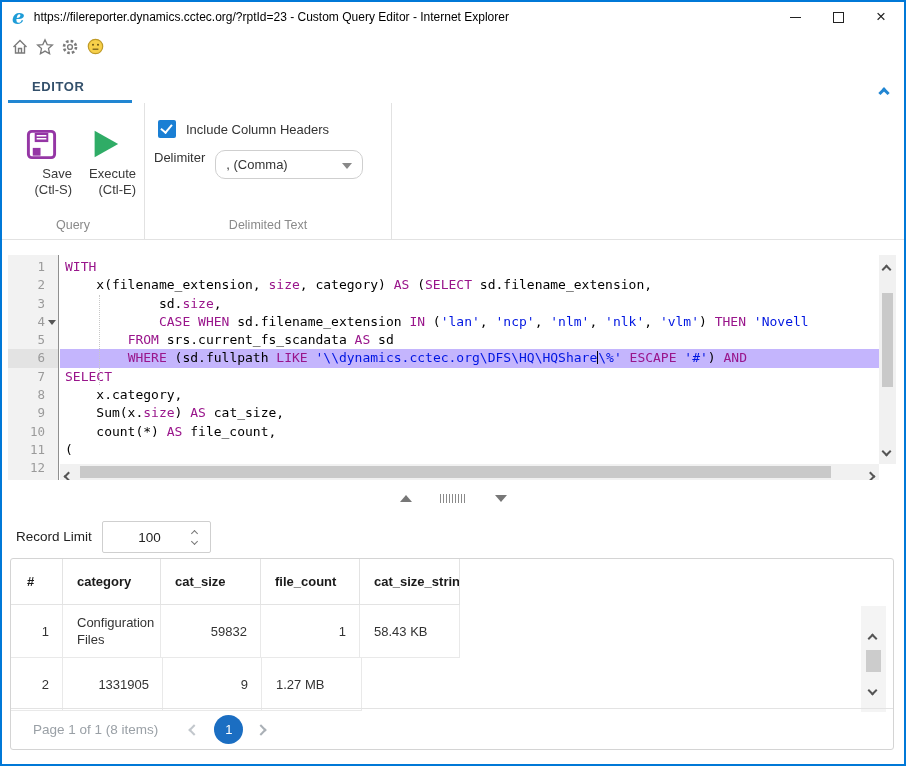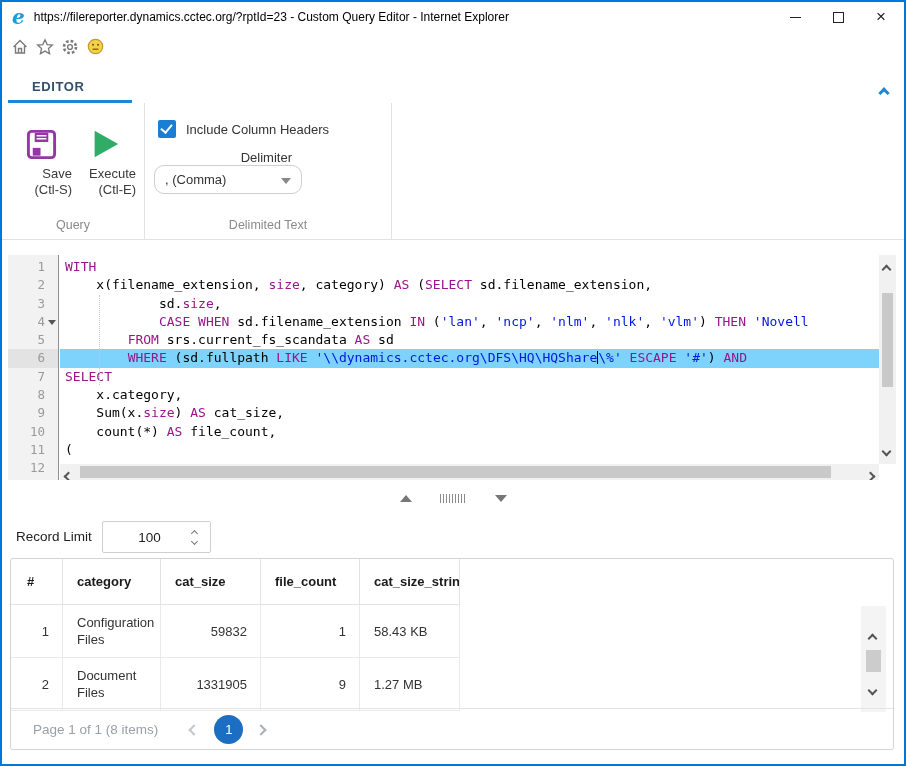--- a/index.html
+++ b/index.html
@@ -31,34 +31,34 @@
   .grp-label { position:absolute; bottom:7px; left:0; right:0; text-align:center; font-size:12.5px; color:#8a8a8a; }
   .rbtn { position:absolute; top:23px; width:62px; text-align:right; cursor:default; }
   .rbtn .ric { height:36px; display:flex; align-items:center; justify-content:center; }
   .rbtn .rlabel { font-size:13px; color:#3a3a3a; line-height:16px; margin-top:4px; }
   .btn-save { left:8px; }
   .btn-exec { left:72px; }
   .chk-row { position:absolute; left:13px; top:17px; display:flex; align-items:center; gap:10px; }
   .checkbox { width:18px; height:18px; background:#1a7fd4; border-radius:2px; position:relative; }
   .checkbox::after { content:""; position:absolute; left:5px; top:2px; width:5px; height:9px; border:solid #fff; border-width:0 2px 2px 0; transform:rotate(40deg); }
   .chk-label { font-size:13px; color:#333; }
-  .delim-row { position:absolute; left:9px; top:47px; display:flex; align-items:flex-end;flex-direction:column; }
+  .delim-row { position:absolute; left:9px; top:47px; display:flex; align-items:flex-start; }
   .delim-label { font-size:13px; color:#333; margin-right:10px; }
   .dropdown { width:148px; height:29px; border:1px solid #cfcfcf; border-radius:10px; display:flex; align-items:center; padding-left:10px; font-size:13px; color:#333; position:relative; }
   .dd-arrow { position:absolute; right:10px; top:12px; width:0; height:0; border-left:5px solid transparent; border-right:5px solid transparent; border-top:6px solid #888; }
 
   
   .editor { position:absolute; top:253px; left:6px; right:8px; height:225px; font-family:"DejaVu Sans Mono", monospace; font-size:13px; overflow:hidden; background:#fff; }
   .gutter { position:absolute; left:0; top:0; bottom:0; width:51px; background:#f2f2f2; border-right:1px solid #8f8f8f; padding-top:3px; }
   .ln { height:18.3px; line-height:18.3px; text-align:right; padding-right:13px; color:#9a9a9a; font-size:12.5px; position:relative; }
   .ln.cur { background:#e3e3e3; }
   .fold { position:absolute; right:2px; top:7px; width:0; height:0; border-left:4px solid transparent; border-right:4px solid transparent; border-top:5px solid #555; }
   .code-wrap { position:absolute; left:52px; right:17px; top:0; bottom:0; padding-top:3px; overflow:hidden; }
   .cl { height:18.3px; line-height:18.3px; white-space:pre; padding-left:5px; color:#000; }
-  .cl.cur { background:#7dd3fc; }
+  .cl.cur { background:#c4b5fd; }
   .tk { color:#99158b; } .ts { color:#0016e1; } .tn { color:#1750eb; } .tp { color:#000; }
   .caret { display:inline-block; width:0; height:13px; border-left:1px solid #000; vertical-align:-2px; }
   .indent-guide { position:absolute; left:91px; top:40px; height:90px; border-left:1px dotted #c8c8c8; }
   .vscroll { position:absolute; right:0; top:0; bottom:16px; width:17px; background:#f1f1f1; }
   .vscroll .thumb { position:absolute; left:3px; right:3px; top:38px; height:94px; background:#c9c9c9; }
   .vs-up { position:absolute; top:6px; left:4px; } .vs-dn { position:absolute; bottom:6px; left:4px; }
   .hscroll { position:absolute; left:52px; right:17px; bottom:0; height:16px; background:#f1f1f1; }
   .hscroll .thumb { position:absolute; left:20px; right:48px; top:2px; bottom:2px; background:#c9c9c9; }
   .hs-l { position:absolute; left:5px; top:4px; } .hs-r { position:absolute; right:5px; top:4px; }
 
@@ -266,21 +266,20 @@
         <div class="tr">
           <div class="td r" style="width: 52px;">1</div>
           <div class="td l" style="width: 98px; line-height: 17px;">Configuration Files</div>
           <div class="td r" style="width: 100px;">59832</div>
           <div class="td r" style="width: 99px;">1</div>
           <div class="td l" style="width: 100px;">58.43 KB</div>
           <div class="fill"></div>
         </div>
         <div class="tr">
           <div class="td r" style="width: 52px;">2</div>
-          <div class="td l" style="width: 98px; line-height: 17px;">Document Files</div>
           <div class="td r" style="width: 100px;">1331905</div>
           <div class="td r" style="width: 99px;">9</div>
           <div class="td l" style="width: 100px;">1.27 MB</div>
           <div class="fill"></div>
         </div>
       </div>
     <div class="tscroll">
       <span class="ts-up"><span class="chev up"></span></span>
       <span class="thumb"></span>
       <span class="ts-dn"><span class="chev down"></span></span>

